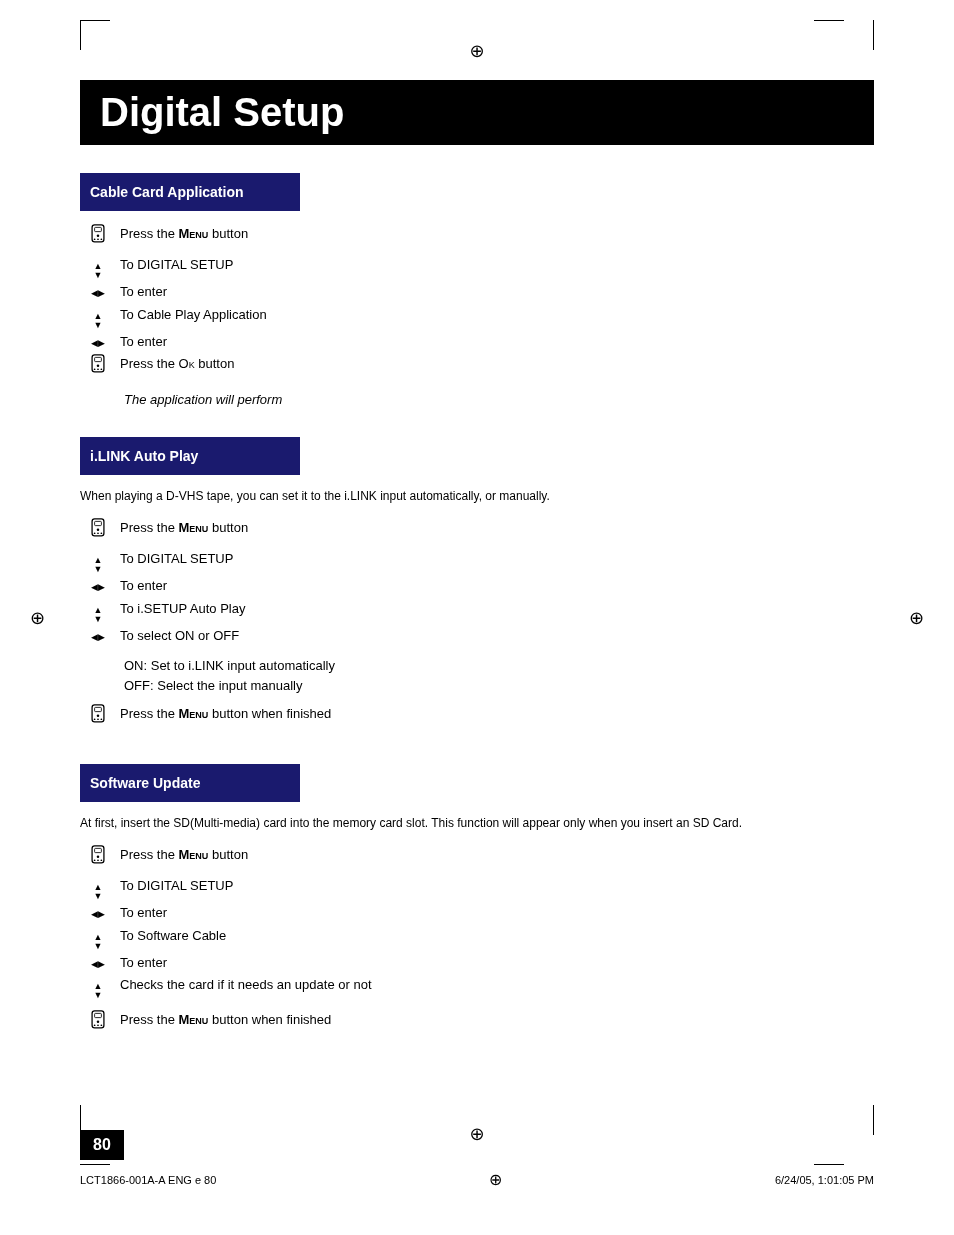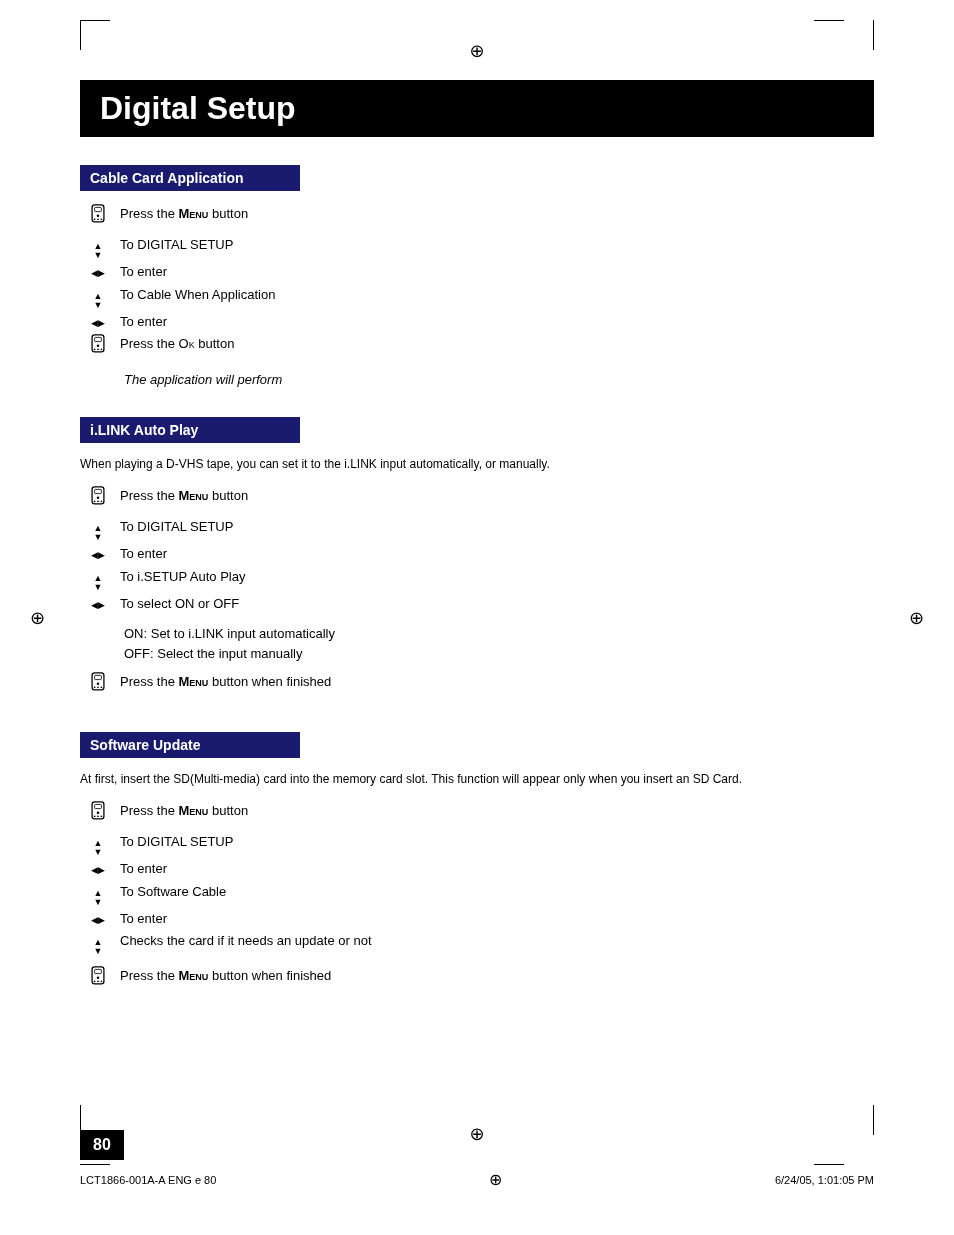--- a/index.html
+++ b/index.html
@@ -43,35 +43,35 @@
     .corner-line-br-h { position: absolute; bottom: 70px; right: 80px; width: 30px; height: 1px; background: #000; transform: translateX(-30px); }
 
     .main-content {
       margin-top: 20px;
     }
 
     
     .page-title-block {
       background: #000;
       color: #fff;
-      font-size: 32px;
+      font-size: 40px;
       font-weight: bold;
       padding: 10px 20px;
       margin-bottom: 28px;
       display: inline-block;
       width: 100%;
     }
 
     
     .section-header {
       background: #1a1a6e;
       color: #fff;
       font-size: 14px;
       font-weight: bold;
-      padding: 5px 10px;
+      padding: 11px 10px;
       margin-bottom: 12px;
       display: inline-block;
       min-width: 220px;
     }
 
     .section {
       margin-bottom: 30px;
     }
 
     .section-desc {
@@ -233,21 +233,21 @@
             </td>
             <td>To enter</td>
           </tr>
           <tr>
             <td class="icon-cell">
               <span class="arrow-ud">
                 <span>▲</span>
                 <span>▼</span>
               </span>
             </td>
-            <td>To Cable When Application</td>
+            <td>To Cable Play Application</td>
           </tr>
           <tr>
             <td class="icon-cell">
               <span class="arrow-lr">
                 <span>◀</span>
                 <span>▶</span>
               </span>
             </td>
             <td>To enter</td>
           </tr>

